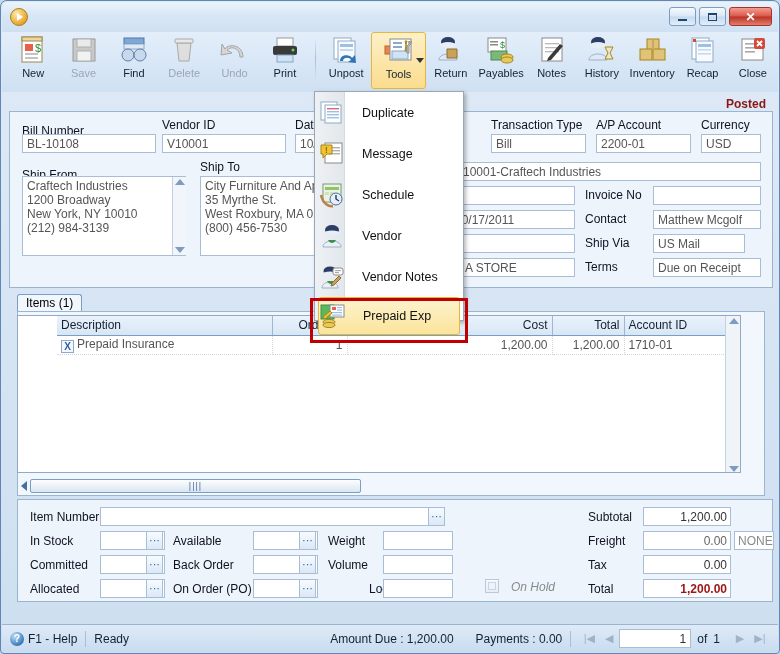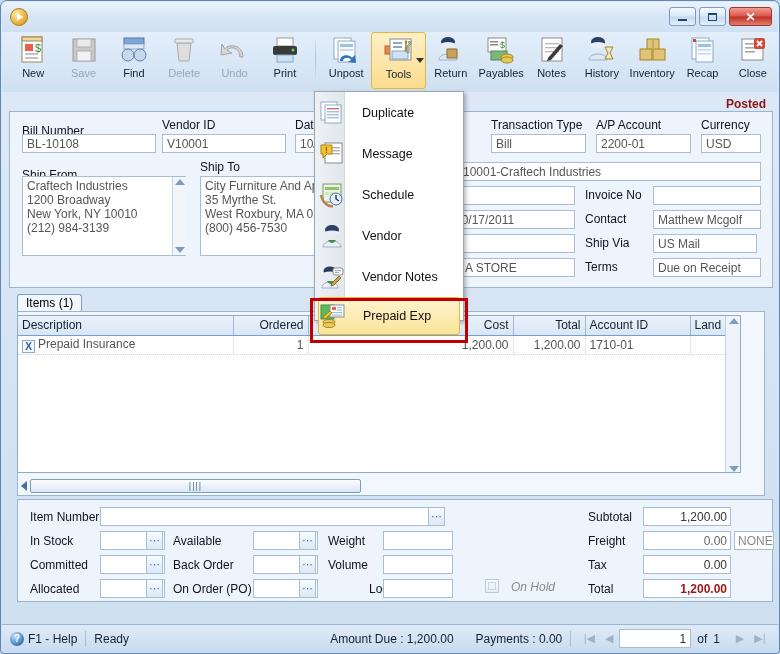--- a/index.html
+++ b/index.html
@@ -120,21 +120,21 @@
     position:absolute; left:8px; top:200px; height:18px; padding:0 8px;
     font-size:12px; line-height:17px; border:1px solid #7a9ec4; border-bottom:none;
     border-radius:3px 3px 0 0; background:#f2f7fd;
   }
   #gridbox {
     position:absolute; left:8px; top:217px; width:748px; height:185px;
     background:#f2f7fd; border:1px solid #9bb5d1; padding:4px;
   }
   #grid { position:absolute; left:8px; top:221px; width:724px; height:158px;
           background:#fff; border:1px solid #8fa9c6; overflow:hidden; }
-  table.g { border-collapse:collapse; width:100%; font-size:12px; table-layout:fixed; }
+  table.g { border-collapse:collapse; width:100%; font-size:12px; table-layout:fixed;margin-left:39px; }
   table.g th {
     background:linear-gradient(180deg,#eaf2fb,#d7e6f5);
     border-right:1px solid #9db7d4; border-bottom:1px solid #7a9ec4;
     font-weight:normal; text-align:left; height:19px; padding:0 4px; color:#123;
   }
   table.g th.r { text-align:right; }
   table.g td {
     border-right:1px dotted #c9d6e4; border-bottom:1px dotted #c9d6e4;
     height:19px; padding:0 4px; color:#555;
   }
@@ -483,21 +483,21 @@
       <div class="fld" style="left:440px;top:122px;width:125px;"></div>
       <div class="fld" style="left:440px;top:146px;width:125px;">MA STORE</div>
 
       <span class="lab" style="left:575px;top:76px;">Invoice No</span>
       <span class="lab" style="left:575px;top:100px;">Contact</span>
       <span class="lab" style="left:575px;top:124px;">Ship Via</span>
       <span class="lab" style="left:575px;top:148px;">Terms</span>
 
       <div class="fld" style="left:643px;top:74px; width:108px;"></div>
       <div class="fld" style="left:643px;top:98px; width:108px;">Matthew Mcgolf</div>
-      <div class="fld" style="left:643px;top:122px;width:104px;">US Mail</div>
+      <div class="fld" style="left:643px;top:122px;width:92px;">US Mail</div>
       <div class="fld" style="left:643px;top:146px;width:108px;">Due on Receipt</div>
     </div>
 
     <div id="itemstab">Items (1)</div>
     <div id="gridbox"></div>
 
     <div id="grid">
       <table class="g">
         <colgroup>
             <col style="width:215px">

